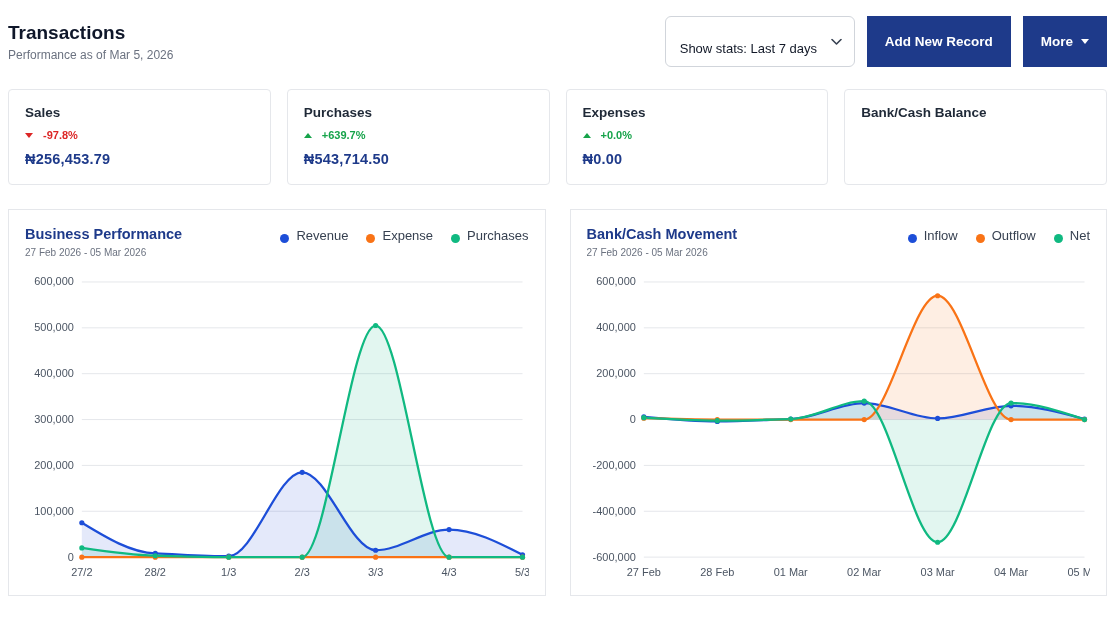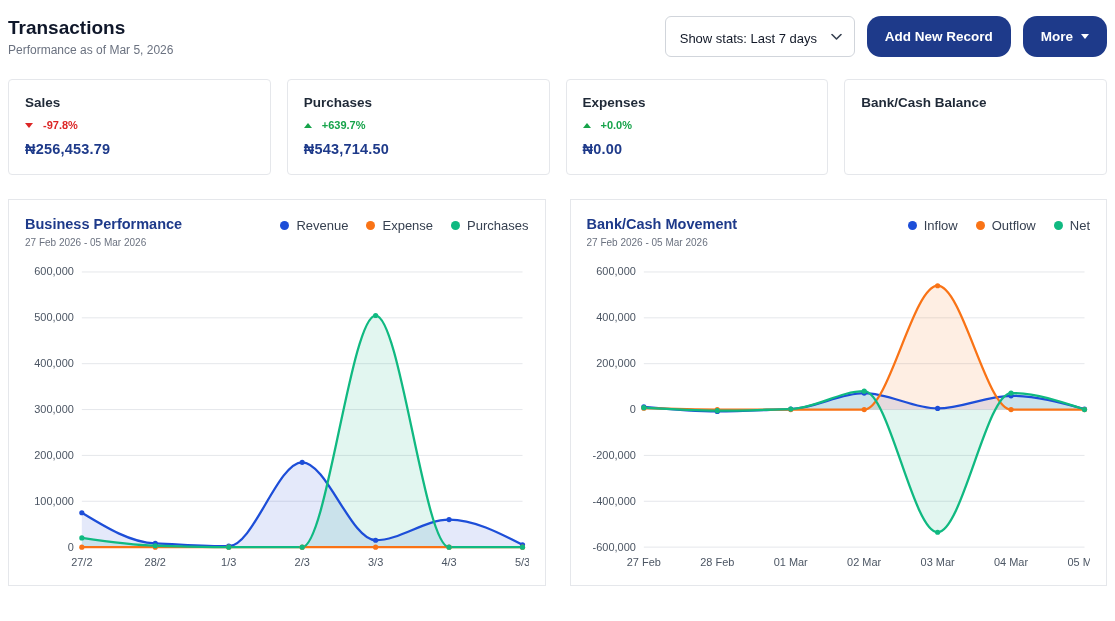--- a/index.html
+++ b/index.html
@@ -12,26 +12,26 @@
   }
   
   .page-header { display:flex; justify-content:space-between; align-items:center;gap:32px; }
   .h-title { font-size:19px; font-weight:700; color:#0f172a; margin:0; }
   .h-sub { font-size:12px; color:#6b7280; margin-top:4px; }
   .actions { display:flex; gap:12px; align-items:stretch; }
   .select-wrap { position:relative; display:flex; }
   .stats-select {
     appearance:none; -webkit-appearance:none;
     border:1px solid #d1d5db; border-radius:6px; background:#fff;
-    padding:14px 36px 10px 14px; font-size:13px; color:#111827;
+    padding:24px 36px 10px 14px; font-size:13px; color:#111827;
     font-family:inherit; cursor:pointer;
   }
   .select-chevron { position:absolute; right:13px; top:50%; transform:translateY(-50%); pointer-events:none; line-height:0; }
   .btn {
-    background:#1e3a8a; color:#fff; border:none; border-radius:14px;
+    background:#1e3a8a; color:#fff; border:none; border-radius:0;
     font-weight:700; font-size:13.5px; padding:0 18px; font-family:inherit;
     display:flex; align-items:center; gap:8px; cursor:pointer;
   }
   .caret-down { width:0; height:0; border-left:4.5px solid transparent; border-right:4.5px solid transparent; border-top:5.5px solid #fff; display:inline-block; }
   
   .stats-row { display:grid; grid-template-columns:repeat(4,1fr); gap:16px; margin-top:22px; }
   .stat-card { border:1px solid #e5e7eb; border-radius:4px; background:#fff; padding:15px 16px; min-height:96px; }
   .stat-label { font-size:13.5px; font-weight:700; color:#1f2937; }
   .stat-delta { margin-top:9px; font-size:11px; font-weight:700; display:flex; align-items:center; gap:10px; }
   .stat-delta.down { color:#dc2626; }
@@ -39,21 +39,21 @@
   .tri-down { width:0; height:0; border-left:4px solid transparent; border-right:4px solid transparent; border-top:5px solid currentColor; display:inline-block; }
   .tri-up { width:0; height:0; border-left:4px solid transparent; border-right:4px solid transparent; border-bottom:5px solid currentColor; display:inline-block; }
   .stat-value { margin-top:10px; font-size:14.5px; font-weight:700; color:#1e3a8a; letter-spacing:0.2px; }
   
   .charts-row { display:grid; grid-template-columns:repeat(2,1fr); gap:24px; margin-top:24px; }
   .chart-card { border:1px solid #e5e7eb; border-radius:0; background:#fff; padding:16px 16px 10px; }
   .chart-head { display:flex; justify-content:space-between; align-items:flex-start; }
   .chart-title { font-size:14.5px; font-weight:700; color:#1e3a8a; }
   .chart-sub { font-size:10px; color:#6b7280; margin-top:5px; }
   .legend { display:flex; gap:18px; align-items:center; padding-top:2px; }
-  .legend-item { display:flex; align-items:center; gap:7px; font-size:13px; color:#374151; cursor:pointer; }
+  .legend-item { display:flex; align-items:flex-end; gap:7px; font-size:13px; color:#374151; cursor:pointer; }
   .legend-dot { width:9px; height:9px; border-radius:50%; flex:none; }
   svg.chart { width:100%; height:auto; display:block; margin-top:12px; }
   svg.chart text { font-size:11px; fill:#4b5563; }
 </style>
 </head>
 <body>
 
 <div class="page-header">
   <div>
     <h1 class="h-title">Transactions</h1>

